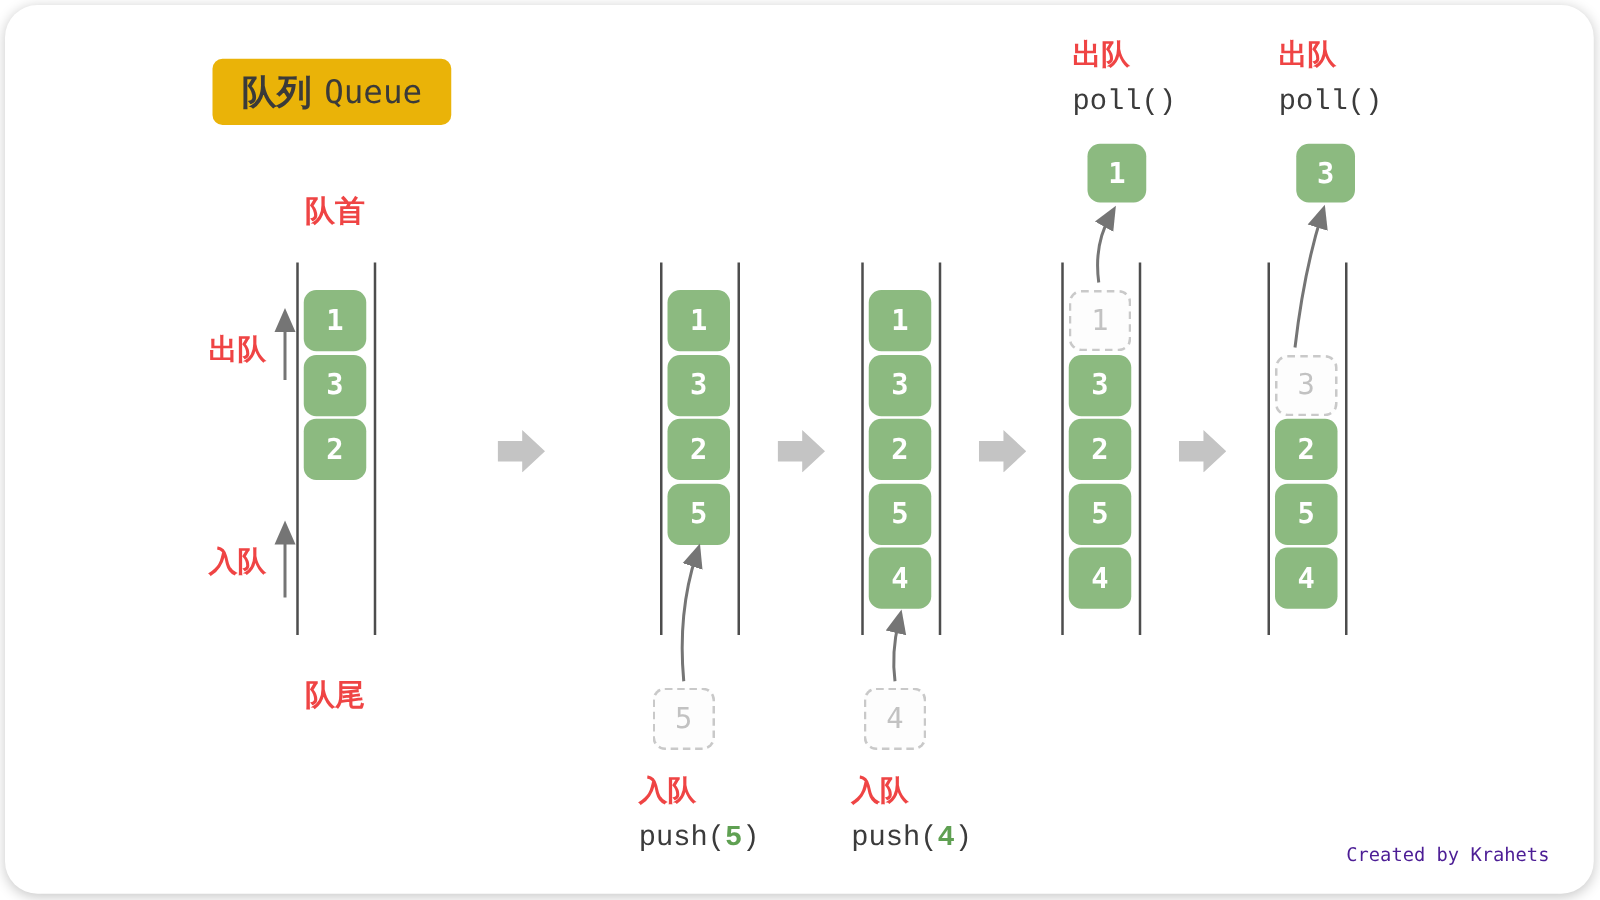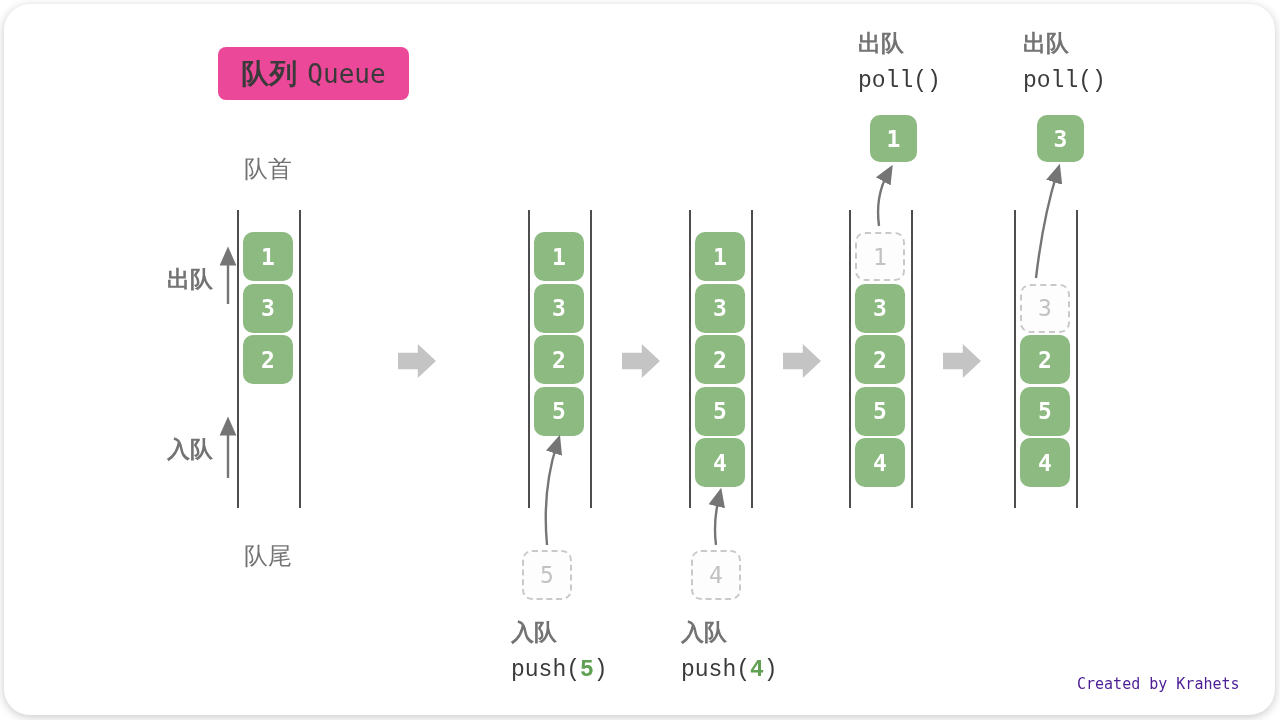--- a/index.html
+++ b/index.html
@@ -2,27 +2,27 @@
 <html><head>
 <meta charset="utf-8">
 <style>
   html,body{margin:0;padding:0;background:#ffffff;}
   #canvas{position:relative;width:1280px;height:720px;background:#fff;overflow:hidden;
           font-family:"Liberation Sans",sans-serif;color:#3b3b3b;}
   #card{position:absolute;left:4px;top:4px;width:1271px;height:711px;background:#fff;
         border-radius:26px;box-shadow:0 2px 10px rgba(0,0,0,0.22);}
   .abs{position:absolute;}
   
-  #title-badge{left:170px;top:47px;width:191px;height:53px;background:#ec4899;border-radius:8px;
-               display:flex;align-items:center;justify-content:center;gap:10px;margin-left:48px;}
+  #title-badge{left:170px;top:47px;width:191px;height:53px;background:#eab308;border-radius:8px;
+               display:flex;align-items:center;justify-content:center;gap:10px;}
   #title-badge .zh{font-size:28px;font-weight:700;color:#3a3a3a;}
   #title-badge .en{font-family:"DejaVu Sans Mono",monospace;font-size:26px;color:#3a3a3a;}
   
-  .cn-label{font-size:23px;font-weight:700;color:#737373;white-space:nowrap;}
-  .col-cap{left:237px;width:62px;text-align:center;font-size:24px;font-weight:400;}
+  .cn-label{font-size:23px;font-weight:700;color:#ef4444;white-space:nowrap;}
+  .col-cap{left:237px;width:62px;text-align:center;font-size:24px;font-weight:700;}
   
   .col-line{position:absolute;width:1.6px;background:#4d4d4d;}
   .cell{position:absolute;width:50px;height:49px;box-sizing:border-box;border-radius:10px;
         display:flex;align-items:center;justify-content:center;
         font-family:"DejaVu Sans Mono",monospace;font-size:23px;font-weight:700;}
   .cell-solid{background:#8CBA80;color:#ffffff;}
   .cell-ghost{background:#fdfdfd;border:2px dashed #c9c9c9;color:#c2c2c2;font-weight:400;}
   .float-box{width:47px;height:47px;background:#8CBA80;border-radius:10px;color:#fff;
              display:flex;align-items:center;justify-content:center;
              font-family:"DejaVu Sans Mono",monospace;font-size:23px;font-weight:700;}

